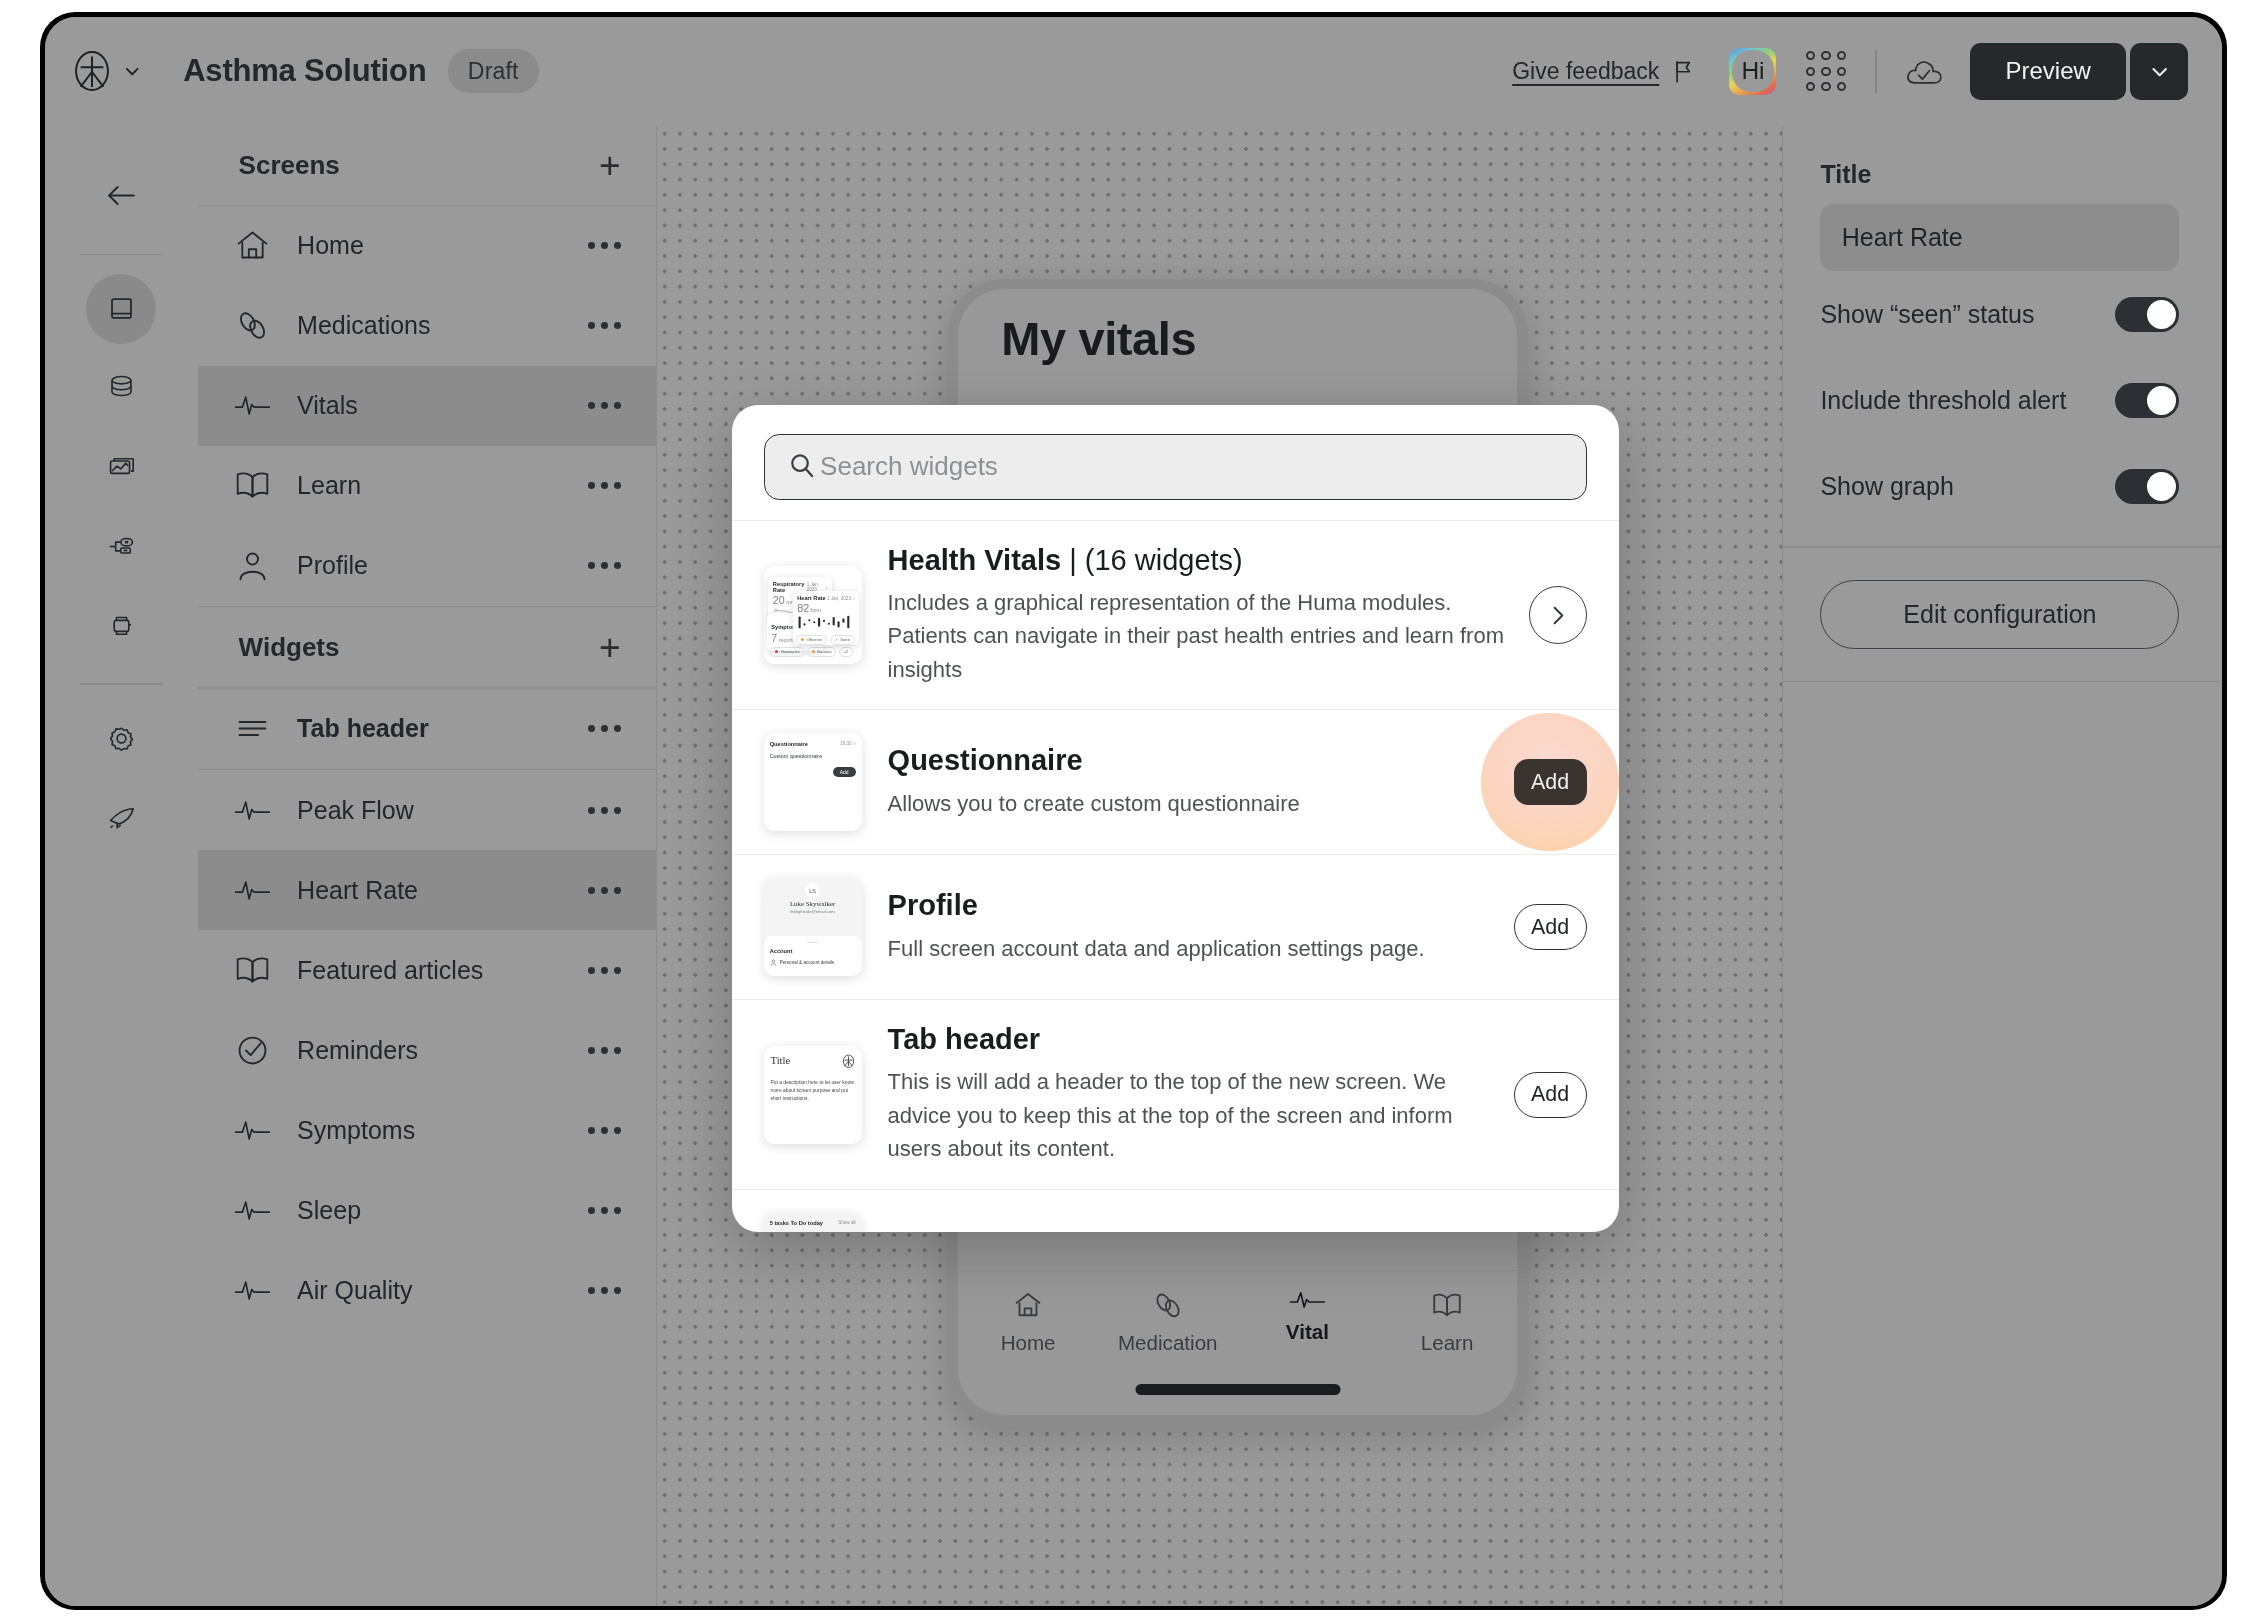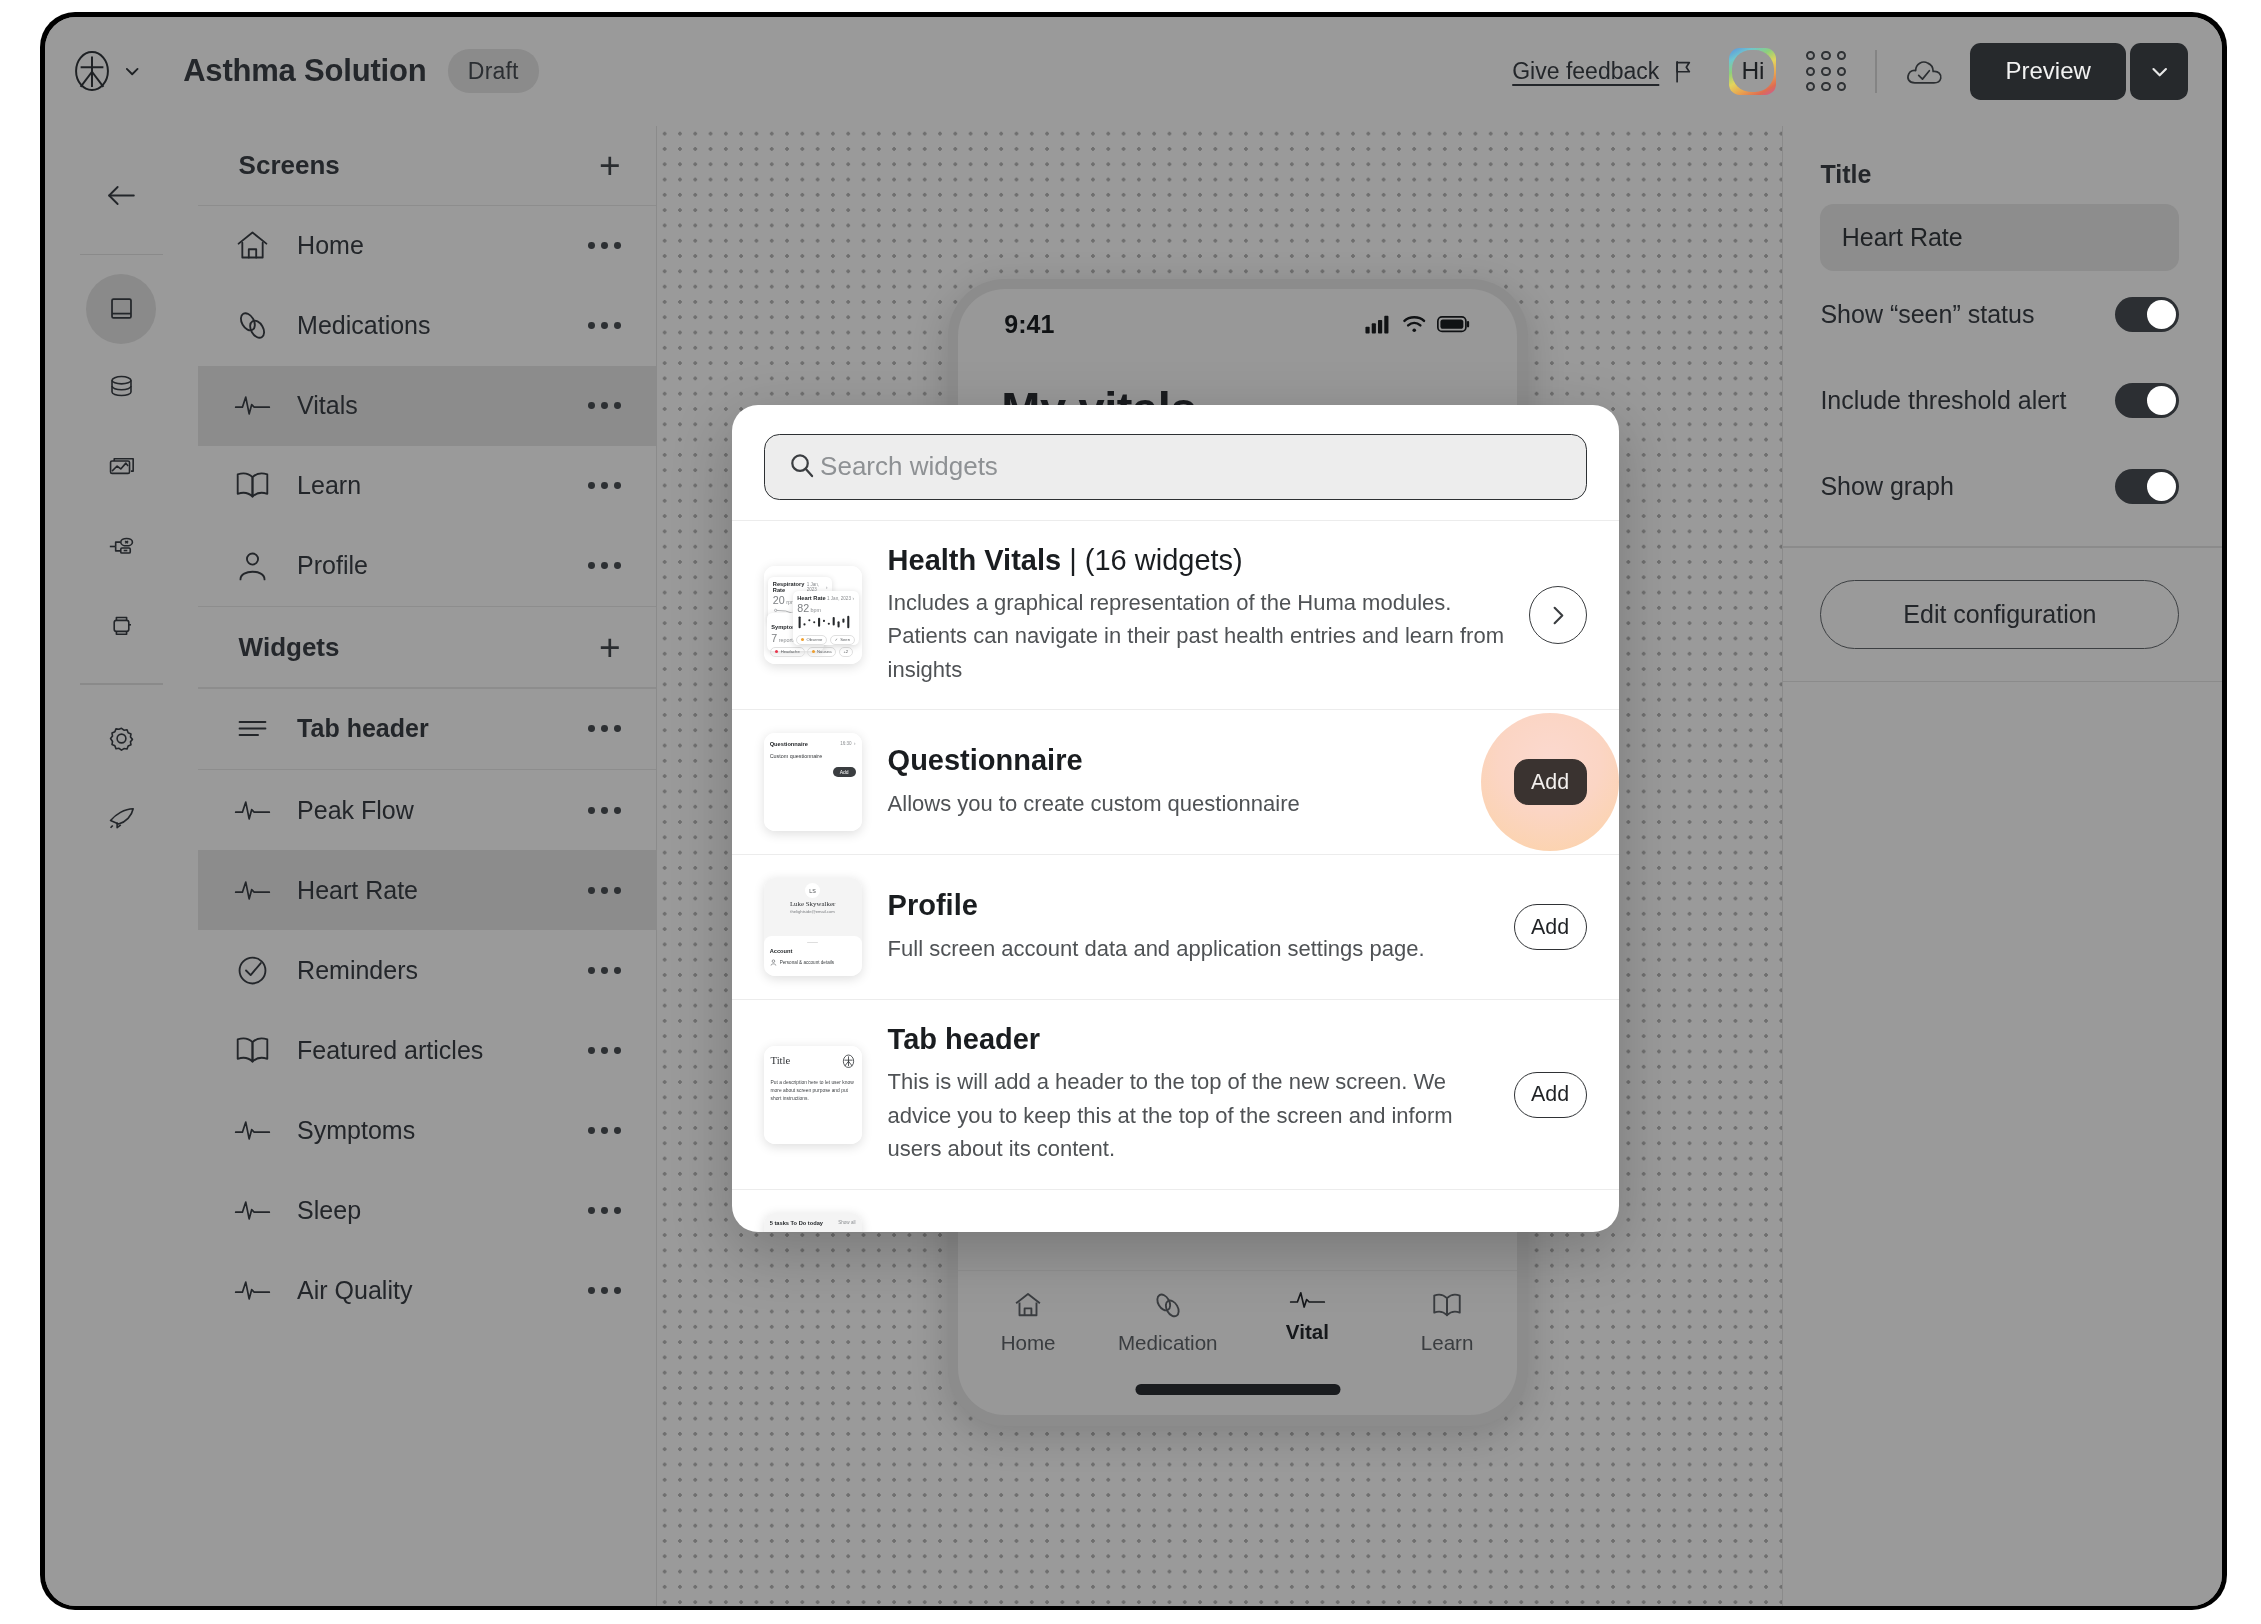--- a/index.html
+++ b/index.html
@@ -625,39 +625,39 @@
             <span class="pi-label">Heart Rate</span>
             <span class="pi-dots">
               <i></i>
               <i></i>
               <i></i>
             </span>
           </div>
           <div class="plist-item">
             <span class="pi-ico">
               <svg viewBox="0 0 40 40" width="37" height="37" fill="none" stroke="#23262a" stroke-width="2" stroke-linecap="round" stroke-linejoin="round">
+                <path d="M4 8 C10 6 16 7 20 11 v21 C16 28 10 27 4 29 z"></path>
+                <path d="M36 8 C30 6 24 7 20 11 v21 C24 28 30 27 36 29 z"></path>
+              </svg>
+            </span>
+            <span class="pi-label">Featured articles</span>
+            <span class="pi-dots">
+              <i></i>
+              <i></i>
+              <i></i>
+            </span>
+          </div>
+          <div class="plist-item">
+            <span class="pi-ico">
+              <svg viewBox="0 0 40 40" width="37" height="37" fill="none" stroke="#23262a" stroke-width="2" stroke-linecap="round" stroke-linejoin="round">
                 <circle cx="20" cy="20" r="14"></circle>
                 <polyline points="13,20 18,25 29,12"></polyline>
               </svg>
             </span>
             <span class="pi-label">Reminders</span>
-            <span class="pi-dots">
-              <i></i>
-              <i></i>
-              <i></i>
-            </span>
-          </div>
-          <div class="plist-item">
-            <span class="pi-ico">
-              <svg viewBox="0 0 40 40" width="37" height="37" fill="none" stroke="#23262a" stroke-width="2" stroke-linecap="round" stroke-linejoin="round">
-                <path d="M4 8 C10 6 16 7 20 11 v21 C16 28 10 27 4 29 z"></path>
-                <path d="M36 8 C30 6 24 7 20 11 v21 C24 28 30 27 36 29 z"></path>
-              </svg>
-            </span>
-            <span class="pi-label">Featured articles</span>
             <span class="pi-dots">
               <i></i>
               <i></i>
               <i></i>
             </span>
           </div>
           <div class="plist-item">
             <span class="pi-ico">
               <svg viewBox="0 0 44 30" width="37" height="37" fill="none" stroke="#23262a" stroke-width="2" stroke-linecap="round" stroke-linejoin="round">
                 <polyline points="2,17 10,17 14,5 18,25 21,14 24,17 42,17"></polyline>
@@ -695,41 +695,20 @@
               <i></i>
               <i></i>
             </span>
           </div>
         </div>
   </div>
 
   <div id="canvas">
     <div id="phone">
       <div id="phone-screen">
-        <div class="ph-status">
-          <span class="ph-time">9:41</span>
-          <span class="ph-sigs">
-            <svg viewBox="0 0 30 22" width="26" height="18.4" fill="#101214">
-              <rect x="0" y="14" width="5" height="8" rx="1"></rect>
-                  <rect x="7.5" y="10" width="5" height="12" rx="1"></rect>
-              <rect x="15" y="6" width="5" height="16" rx="1"></rect>
-                  <rect x="22.5" y="1" width="5" height="21" rx="1"></rect>
-            </svg>
-            <svg viewBox="0 0 30 22" width="24.5" height="18.4" fill="none" stroke="#101214" stroke-width="3" stroke-linecap="round">
-              <path d="M3 7 C9 1 21 1 27 7"></path>
-                  <path d="M7.5 12.5 C12 8.5 18 8.5 22.5 12.5"></path>
-                  <circle cx="15" cy="18.5" r="2.2" fill="#101214" stroke="none"></circle>
-            </svg>
-            <svg viewBox="0 0 40 20" width="34" height="18.4" fill="none">
-              <rect x="1" y="1.5" width="33" height="17" rx="5" stroke="#101214" stroke-width="2"></rect>
-              <rect x="4" y="4.5" width="27" height="11" rx="3" fill="#101214"></rect>
-              <path d="M36.5 7.5 v5" stroke="#101214" stroke-width="2.6" stroke-linecap="round"></path>
-            </svg>
-          </span>
-        </div>
         <div class="ph-screen-title">My vitals</div>
         <div class="ph-todo-title">To Do</div>
         <div class="ph-reminder">
           <span class="ph-rem-circle"></span>
           <span class="ph-rem-label">Reminder example</span>
           <span class="ph-rem-right">
             <span>Today</span><br>
             <span>12:00</span>
           </span>
         </div>

